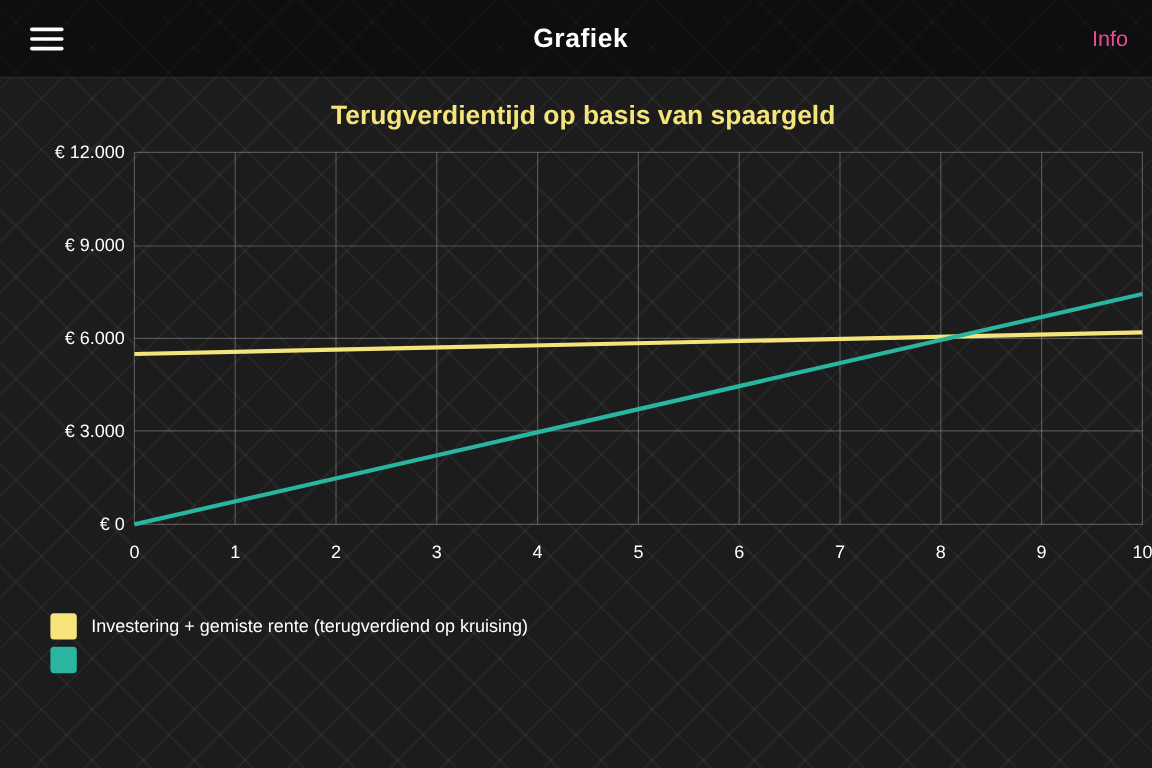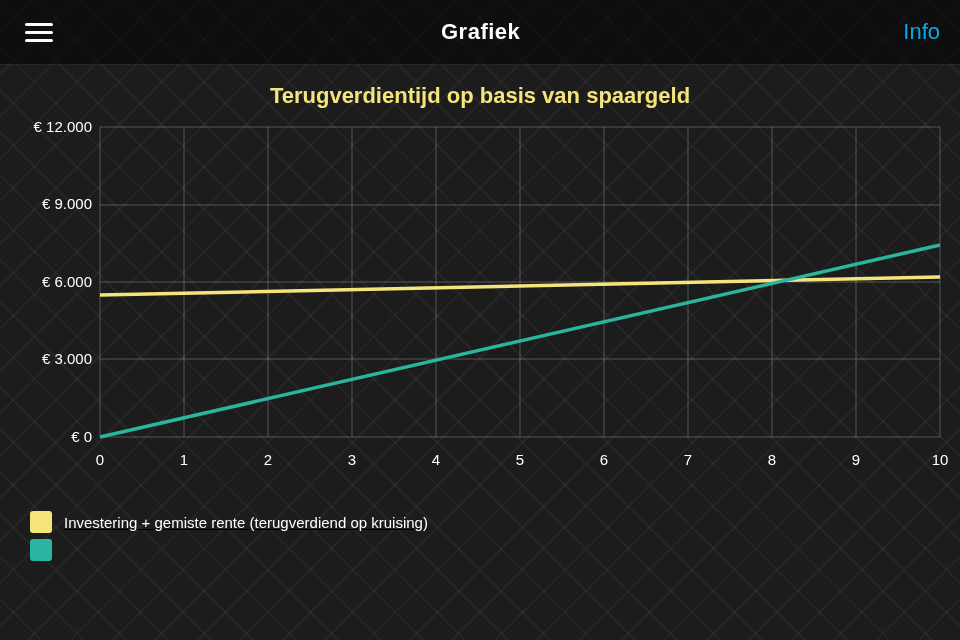--- a/index.html
+++ b/index.html
@@ -61,31 +61,32 @@
       background: white;
       border-radius: 2px;
     }
     .header-title {
       color: white;
       font-size: 22px;
       font-weight: 700;
       letter-spacing: 0.5px;
     }
     .header-info {
-      color: #0ea5e9;
-      font-size: 22px;
+      color: #ec4899;
+      font-size: 18px;
       font-weight: 400;
       cursor: pointer;
     }
 
     
     .main {
       position: relative;
       z-index: 5;
       padding: 10px 0 0 0;
+      margin-left: 12px;
     }
 
     .chart-title {
       text-align: center;
       color: #f5e47a;
       font-size: 22px;
       font-weight: 700;
       margin-bottom: 8px;
       padding-top: 8px;
     }
@@ -105,21 +106,20 @@
     .legend {
       position: relative;
       z-index: 10;
       padding: 10px 30px;
       margin-top: 4px;
     }
     .legend-item {
       display: flex;
       align-items: center;
       margin-bottom: 6px;
-      text-decoration: underline;
     }
     .legend-color {
       width: 22px;
       height: 22px;
       border-radius: 3px;
       margin-right: 12px;
       flex-shrink: 0;
     }
     .legend-text {
       color: white;

